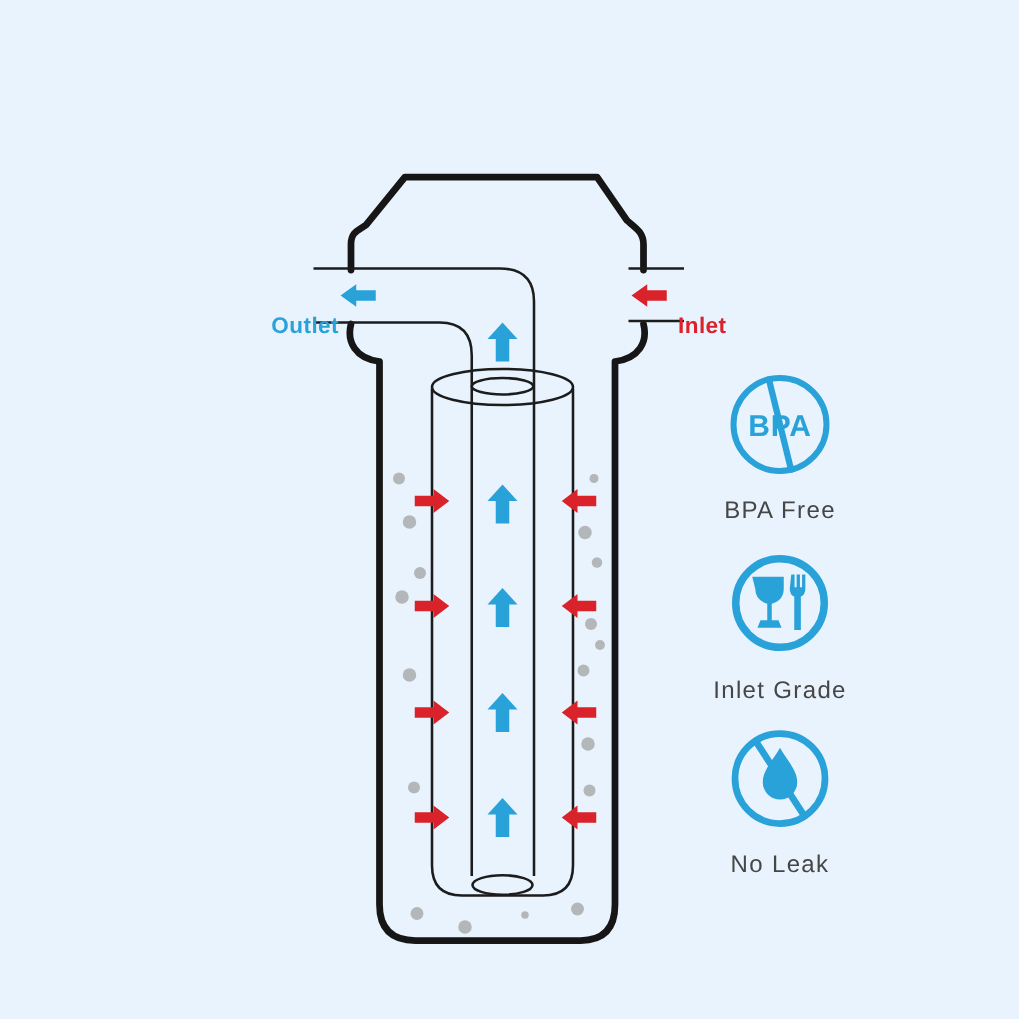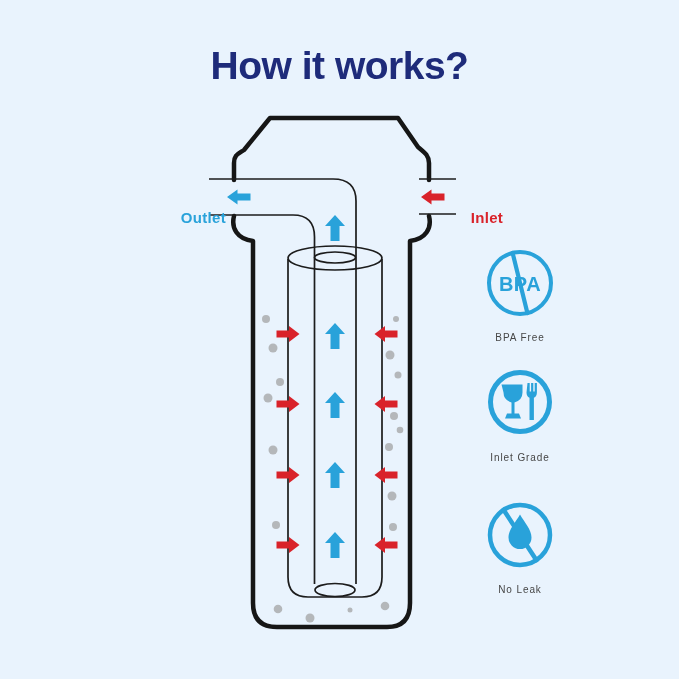--- a/index.html
+++ b/index.html
@@ -21,51 +21,50 @@
     position:absolute;top:44px;left:0;width:100%;
     text-align:center;font-size:39px;font-weight:bold;
     letter-spacing:-0.5px;color:var(--title-navy);
   }
   .diagram-svg{position:absolute;left:0;top:0}
   .flow-label{
     position:absolute;top:189px;font-size:15px;font-weight:bold;
     line-height:17px;letter-spacing:0.3px;margin-top:20px;
   }
   .flow-label.outlet{left:148px;width:78px;text-align:right;color:var(--accent-blue)}
-  .flow-label.inlet{left:452px;width:70px;text-align:center;color:var(--accent-red)}
+  .flow-label.inlet{left:452px;width:70px;text-align:left;color:var(--accent-red)}
   .thick{fill:none;stroke:var(--outline-black);stroke-width:4.5;stroke-linejoin:round;stroke-linecap:round}
   .thin{fill:none;stroke:#1c1c1c;stroke-width:1.7}
   .blue-fill{fill:var(--accent-blue)}
   .red-fill{fill:var(--accent-red)}
   .dot{fill:var(--particle-gray)}
   .badge{
     position:absolute;left:449px;width:142px;
     display:flex;flex-direction:column;align-items:center;
   }
   .badge-bpa{top:248px}
   .badge-food{top:366px}
-  .badge-noleak{top:500px}
+  .badge-noleak{top:484px}
   .badge svg{display:block}
   .badge .caption{
-    margin-top:14px;font-size:10px;color:var(--caption-gray);
+    margin-top:14px;font-size:16px;color:var(--caption-gray);
     letter-spacing:0.9px;white-space:nowrap;
   }
   .icon-ring{fill:none;stroke:var(--accent-blue)}
   .icon-slash{stroke:var(--accent-blue);stroke-linecap:round}
   .bpa-text{
     fill:var(--accent-blue);font-family:"Liberation Sans",sans-serif;
     font-weight:bold;font-size:20px;letter-spacing:0.5px;
   }
 </style>
 </head>
 <body>
 
 <div class="canvas">
 
-  <div class="title">How it works?</div>
 
   <svg class="diagram-svg" width="679" height="679" viewBox="0 0 679 679">
     <defs>
       <path id="arr-up" d="M0,-13 L10,-2 L4.5,-2 L4.5,13 L-4.5,13 L-4.5,-2 L-10,-2 Z"></path>
       <path id="arr-right" d="M-11.5,-3.5 L1,-3.5 L1,-8 L11.5,0 L1,8 L1,3.5 L-11.5,3.5 Z"></path>
       <path id="arr-left-lg" d="M11.5,-3.5 L-1.5,-3.5 L-1.5,-7.5 L-12,0 L-1.5,7.5 L-1.5,3.5 L11.5,3.5 Z"></path>
     </defs>
 
     <path class="thick" d="M 234,180 L 234,163 C 234,155 238,154 244,150 L 270,118 L 398,118 L 418,147 C 424,152 429,155 429,163 L 429,180"></path>
 

